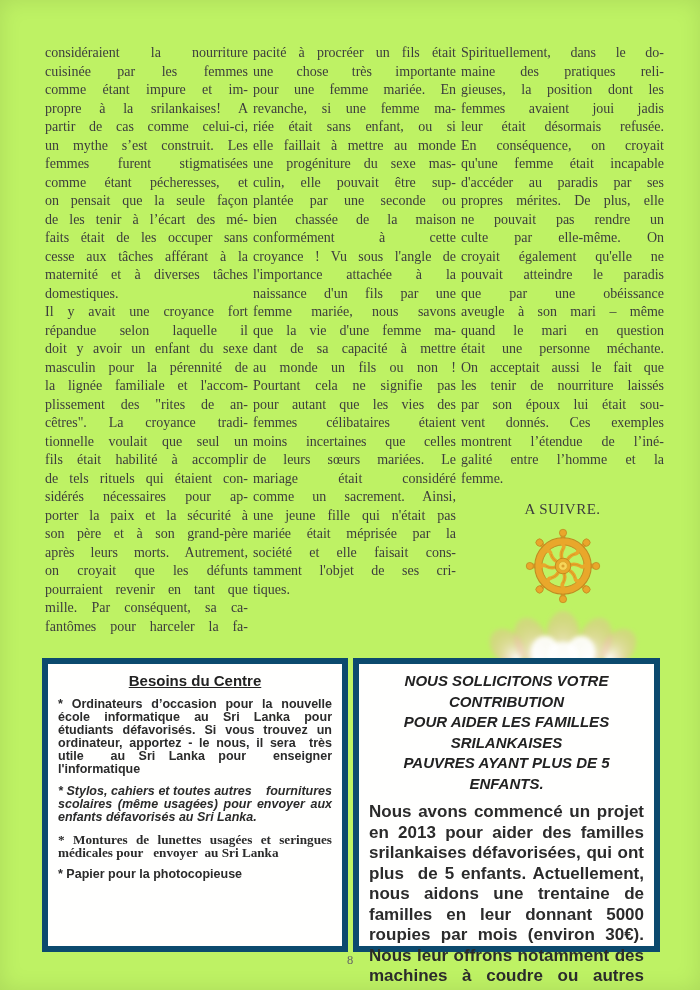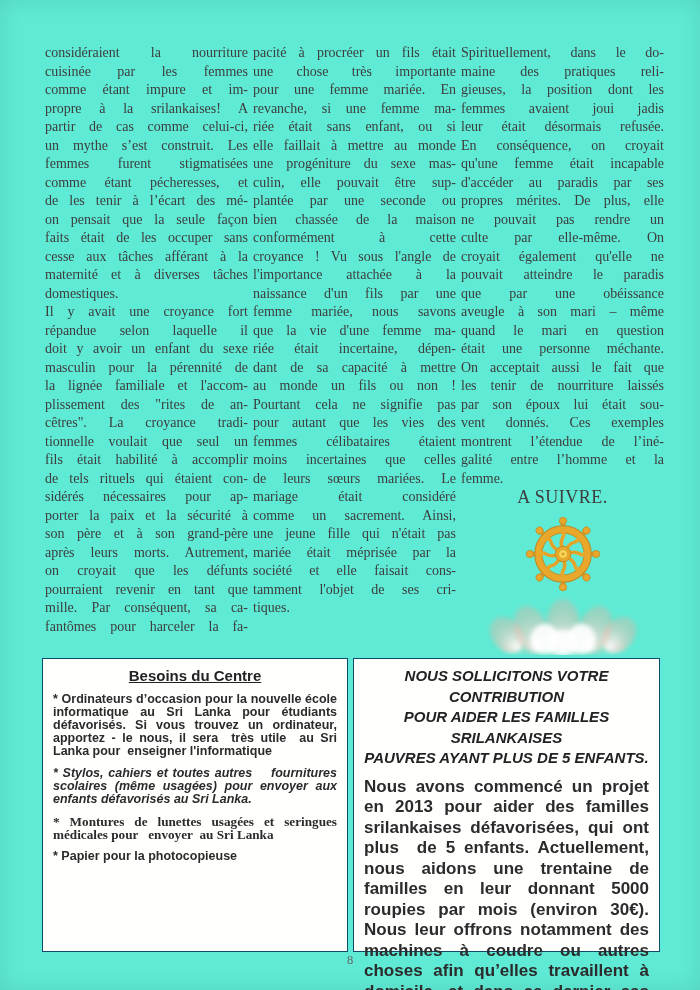--- a/index.html
+++ b/index.html
@@ -2,46 +2,46 @@
 <html><head>
 <meta charset="utf-8">
 <style>
   html,body{margin:0;padding:0;}
   body{
     width:700px;height:990px;position:relative;
     background:#f4f4f2;
     font-family:"Liberation Serif", serif;
   }
   .page{
-    position:absolute;inset:0;background:#5eead4;
+    position:absolute;inset:0;background:#bef264;
     box-shadow:inset 0 0 22px rgba(0,0,0,0.10);
     overflow:hidden;
   }
   
   .article{
     position:absolute;left:45px;top:44px;display:flex;gap:5px;
   }
   .col{
     width:203px;font-size:14px;line-height:18.5px;color:#3d3d3d;
   }
   .tline{
     text-align:justify;text-align-last:justify;
     height:18.5px;overflow:hidden;white-space:nowrap;
   }
   .tline.flush{text-align-last:left;}
   .a-suivre{
-    text-align:center;font-size:18px;color:#3d3d3d;
+    text-align:center;margin-top:12px;font-size:15px;color:#3d3d3d;
     letter-spacing:0.5px;
   }
   .wheel{display:block;margin:8px auto 0;}
   .lotus{display:block;margin:-4px auto 0;}
   
   .box{
     position:absolute;top:658px;height:294px;box-sizing:border-box;
-    border:1px solid #0c4a6e;background:#fffffe;
+    border:6px solid #0c4a6e;background:#fffffe;
     font-family:"Liberation Sans", sans-serif;color:#2b2b2b;
   }
   .needs{left:42px;width:306px;padding:5px 10px;}
   .needs-title{
     text-align:center;font-weight:bold;text-decoration:underline;
     font-size:15px;margin:3px 0 9px;color:#222;
   }
   .need-item{
     font-weight:bold;font-size:12.5px;line-height:13px;
     text-align:justify;margin:8px 0 9px;
@@ -70,22 +70,22 @@
   <div class="article">
     <div class="col">
         <div class="tline">considéraient la nourriture</div>
         <div class="tline">cuisinée par les femmes</div>
         <div class="tline">comme étant impure et im-</div>
         <div class="tline">propre à la srilankaises! A</div>
         <div class="tline">partir de cas comme celui-ci,</div>
         <div class="tline">un mythe s’est construit. Les</div>
         <div class="tline">femmes furent stigmatisées</div>
         <div class="tline">comme étant pécheresses, et</div>
+        <div class="tline">on pensait que la seule façon</div>
         <div class="tline">de les tenir à l’écart des mé-</div>
-        <div class="tline">on pensait que la seule façon</div>
         <div class="tline">faits était de les occuper sans</div>
         <div class="tline">cesse aux tâches afférant à la</div>
         <div class="tline">maternité et à diverses tâches</div>
         <div class="tline flush">domestiques.</div>
         <div class="tline">Il y avait une croyance fort</div>
         <div class="tline">répandue selon laquelle il</div>
         <div class="tline">doit y avoir un enfant du sexe</div>
         <div class="tline">masculin pour la pérennité de</div>
         <div class="tline">la lignée familiale et l'accom-</div>
         <div class="tline">plissement des "rites de an-</div>
@@ -112,21 +112,20 @@
         <div class="tline">une progéniture du sexe mas-</div>
         <div class="tline">culin, elle pouvait être sup-</div>
         <div class="tline">plantée par une seconde ou</div>
         <div class="tline">bien chassée de la maison</div>
         <div class="tline">conformément à cette</div>
         <div class="tline">croyance ! Vu sous l'angle de</div>
         <div class="tline">l'importance attachée à la</div>
         <div class="tline">naissance d'un fils par une</div>
         <div class="tline">femme mariée, nous savons</div>
         <div class="tline">que la vie d'une femme ma-</div>
-        <div class="tline">riée était incertaine, dépen-</div>
         <div class="tline">dant de sa capacité à mettre</div>
         <div class="tline">au monde un fils ou non !</div>
         <div class="tline">Pourtant cela ne signifie pas</div>
         <div class="tline">pour autant que les vies des</div>
         <div class="tline">femmes célibataires étaient</div>
         <div class="tline">moins incertaines que celles</div>
         <div class="tline">de leurs sœurs mariées. Le</div>
         <div class="tline">mariage était considéré</div>
         <div class="tline">comme un sacrement. Ainsi,</div>
         <div class="tline">une jeune fille qui n'était pas</div>

